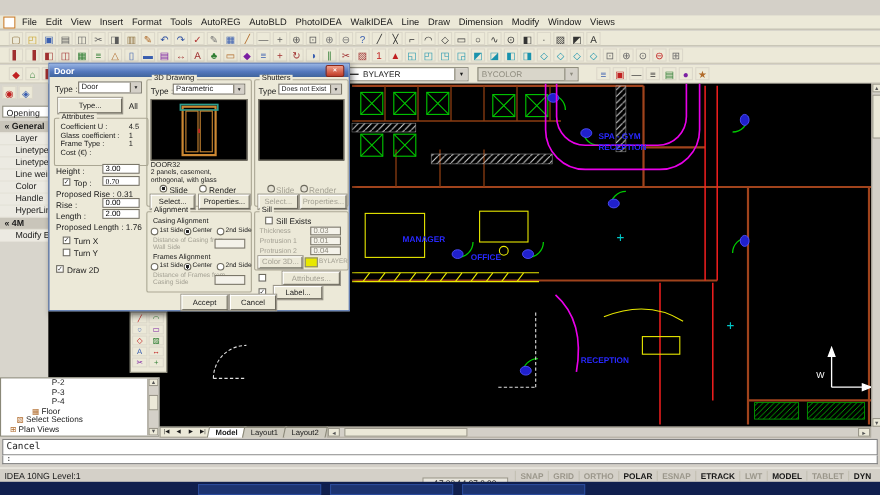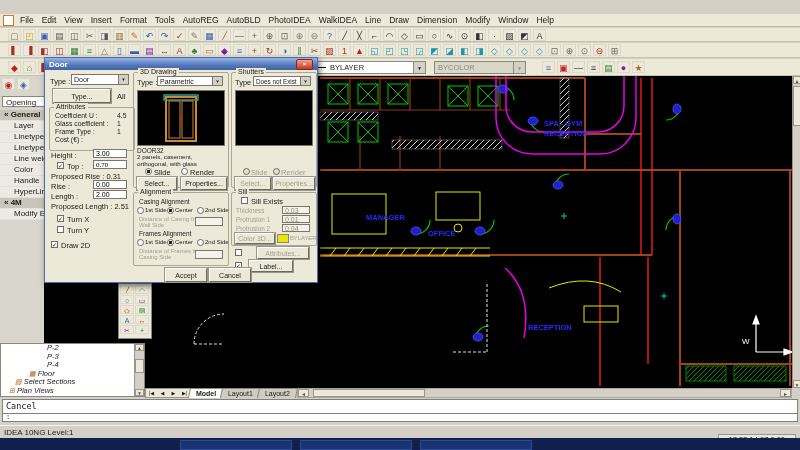--- a/index.html
+++ b/index.html
@@ -57,21 +57,21 @@
   .vthumb{height:40px;background:#ece9d8;border:1px solid #9a968a;margin-top:2px;box-sizing:border-box;}
   .varr.bot{position:absolute;bottom:0;left:0;right:0;}
 
   
   .vpalette{position:absolute;left:118px;top:283px;width:34px;height:56px;background:#ece9d8;
     border:1px solid #8a8878;display:flex;flex-wrap:wrap;align-content:flex-start;gap:1px;padding:1px;box-sizing:border-box;}
   .vpalette .tbi{width:14px;height:9px;line-height:9px;font-size:7px;}
 
   
   .tree{position:absolute;left:0;top:343px;width:145px;height:54px;background:#fff;
-    border:1px solid #8a8878;box-sizing:border-box;overflow:hidden;font-style:italic;}
+    border:1px solid #8a8878;box-sizing:border-box;overflow:hidden;}
   .trow{height:8.5px;line-height:8.5px;font-size:7.5px;white-space:nowrap;color:#222;}
   .tico{color:#b06a2a;margin-right:2px;font-size:7px;}
   .tscroll{position:absolute;right:0;top:0;width:9px;height:100%;background:#d4d0c8;border-left:1px solid #9a968a;
     font-size:5px;text-align:center;color:#555;}
   .tscroll .varr{height:7px;line-height:7px;}
   .tthumb{height:12px;background:#ece9d8;border:1px solid #9a968a;margin-top:8px;}
 
   
   .tabsrow{position:absolute;left:145px;top:388px;width:647px;height:10px;background:#d4d0c8;
     display:flex;align-items:stretch;font-size:7px;}
@@ -153,21 +153,21 @@
         <span class="mi">Tools</span>
         <span class="mi">AutoREG</span>
         <span class="mi">AutoBLD</span>
         <span class="mi">PhotoIDEA</span>
         <span class="mi">WalkIDEA</span>
         <span class="mi">Line</span>
         <span class="mi">Draw</span>
         <span class="mi">Dimension</span>
         <span class="mi">Modify</span>
         <span class="mi">Window</span>
-        <span class="mi">Help</span>
+        <span class="mi">Views</span>
     </span>
   </div>
 
   <div class="tbrow r1">
     <span class="tbi" style="color: rgb(138, 109, 59);">▢</span>
       <span class="tbi" style="color: rgb(201, 162, 39);">◰</span>
       <span class="tbi" style="color: rgb(58, 95, 176);">▣</span>
       <span class="tbi" style="color: rgb(90, 90, 90);">▤</span>
       <span class="tbi" style="color: rgb(90, 90, 90);">◫</span>
       <span class="tbi" style="color: rgb(90, 90, 90);">✂</span>
@@ -489,20 +489,32 @@
   </div>
 
   <div class="cmd">
     <div class="cmdbox">Cancel</div>
     <div class="cmdprompt">:</div>
   </div>
 
   <div class="statusbar">
     <span>IDEA 10NG Level:1</span>
     <span class="coords">17.23,14.97,0.00</span>
+    <span style="display:flex;margin-left:6px">
+      <span class="tg">SNAP</span>
+        <span class="tg">GRID</span>
+        <span class="tg">ORTHO</span>
+        <span class="tg on">POLAR</span>
+        <span class="tg">ESNAP</span>
+        <span class="tg on">ETRACK</span>
+        <span class="tg">LWT</span>
+        <span class="tg on">MODEL</span>
+        <span class="tg">TABLET</span>
+        <span class="tg on">DYN</span>
+    </span>
   </div>
 
   <div class="taskbar">
     <div class="tseg" style="left:180px;width:110px"></div>
     <div class="tseg" style="left:300px;width:110px"></div>
     <div class="tseg" style="left:420px;width:110px"></div>
   </div>
 
   <div class="dialog">
     <div class="dtitle">
@@ -533,21 +545,21 @@
       <span class="dl" style="left:6px;top:81px">Height :</span>
       <input class="din" style="left: 48px; top: 79px; width: 34px;" value="3.00">
       <span class="cb chk" style="left:12px;top:92px"></span>
       <span class="dl" style="left:22px;top:92px">Top :</span>
       <input class="din" style="left: 48px; top: 90px; width: 34px; font-family: Liberation Serif, serif;" value="0.70">
       <span class="dl" style="left:6px;top:102px">Proposed Rise : 0.31</span>
       <span class="dl" style="left:6px;top:112px">Rise :</span>
       <input class="din" style="left: 48px; top: 110px; width: 34px;" value="0.00">
       <span class="dl" style="left:6px;top:122px">Length :</span>
       <input class="din" style="left: 48px; top: 120px; width: 34px;" value="2.00">
-      <span class="dl" style="left:6px;top:132px">Proposed Length : 2.51</span>
+      <span class="dl" style="left:6px;top:132px">Proposed Length : 1.76</span>
 
       <span class="cb chk" style="left:12px;top:145px"></span>
       <span class="dl" style="left:22px;top:145px">Turn X</span>
       <span class="cb" style="left:12px;top:156px"></span>
       <span class="dl" style="left:22px;top:156px">Turn Y</span>
       <span class="cb chk" style="left:6px;top:171px"></span>
       <span class="dl" style="left:16px;top:171px">Draw 2D</span>
 
       <span class="grp" style="left:88px;top:2px;width:94px;height:114px">
         <span class="gt">3D Drawing</span>

